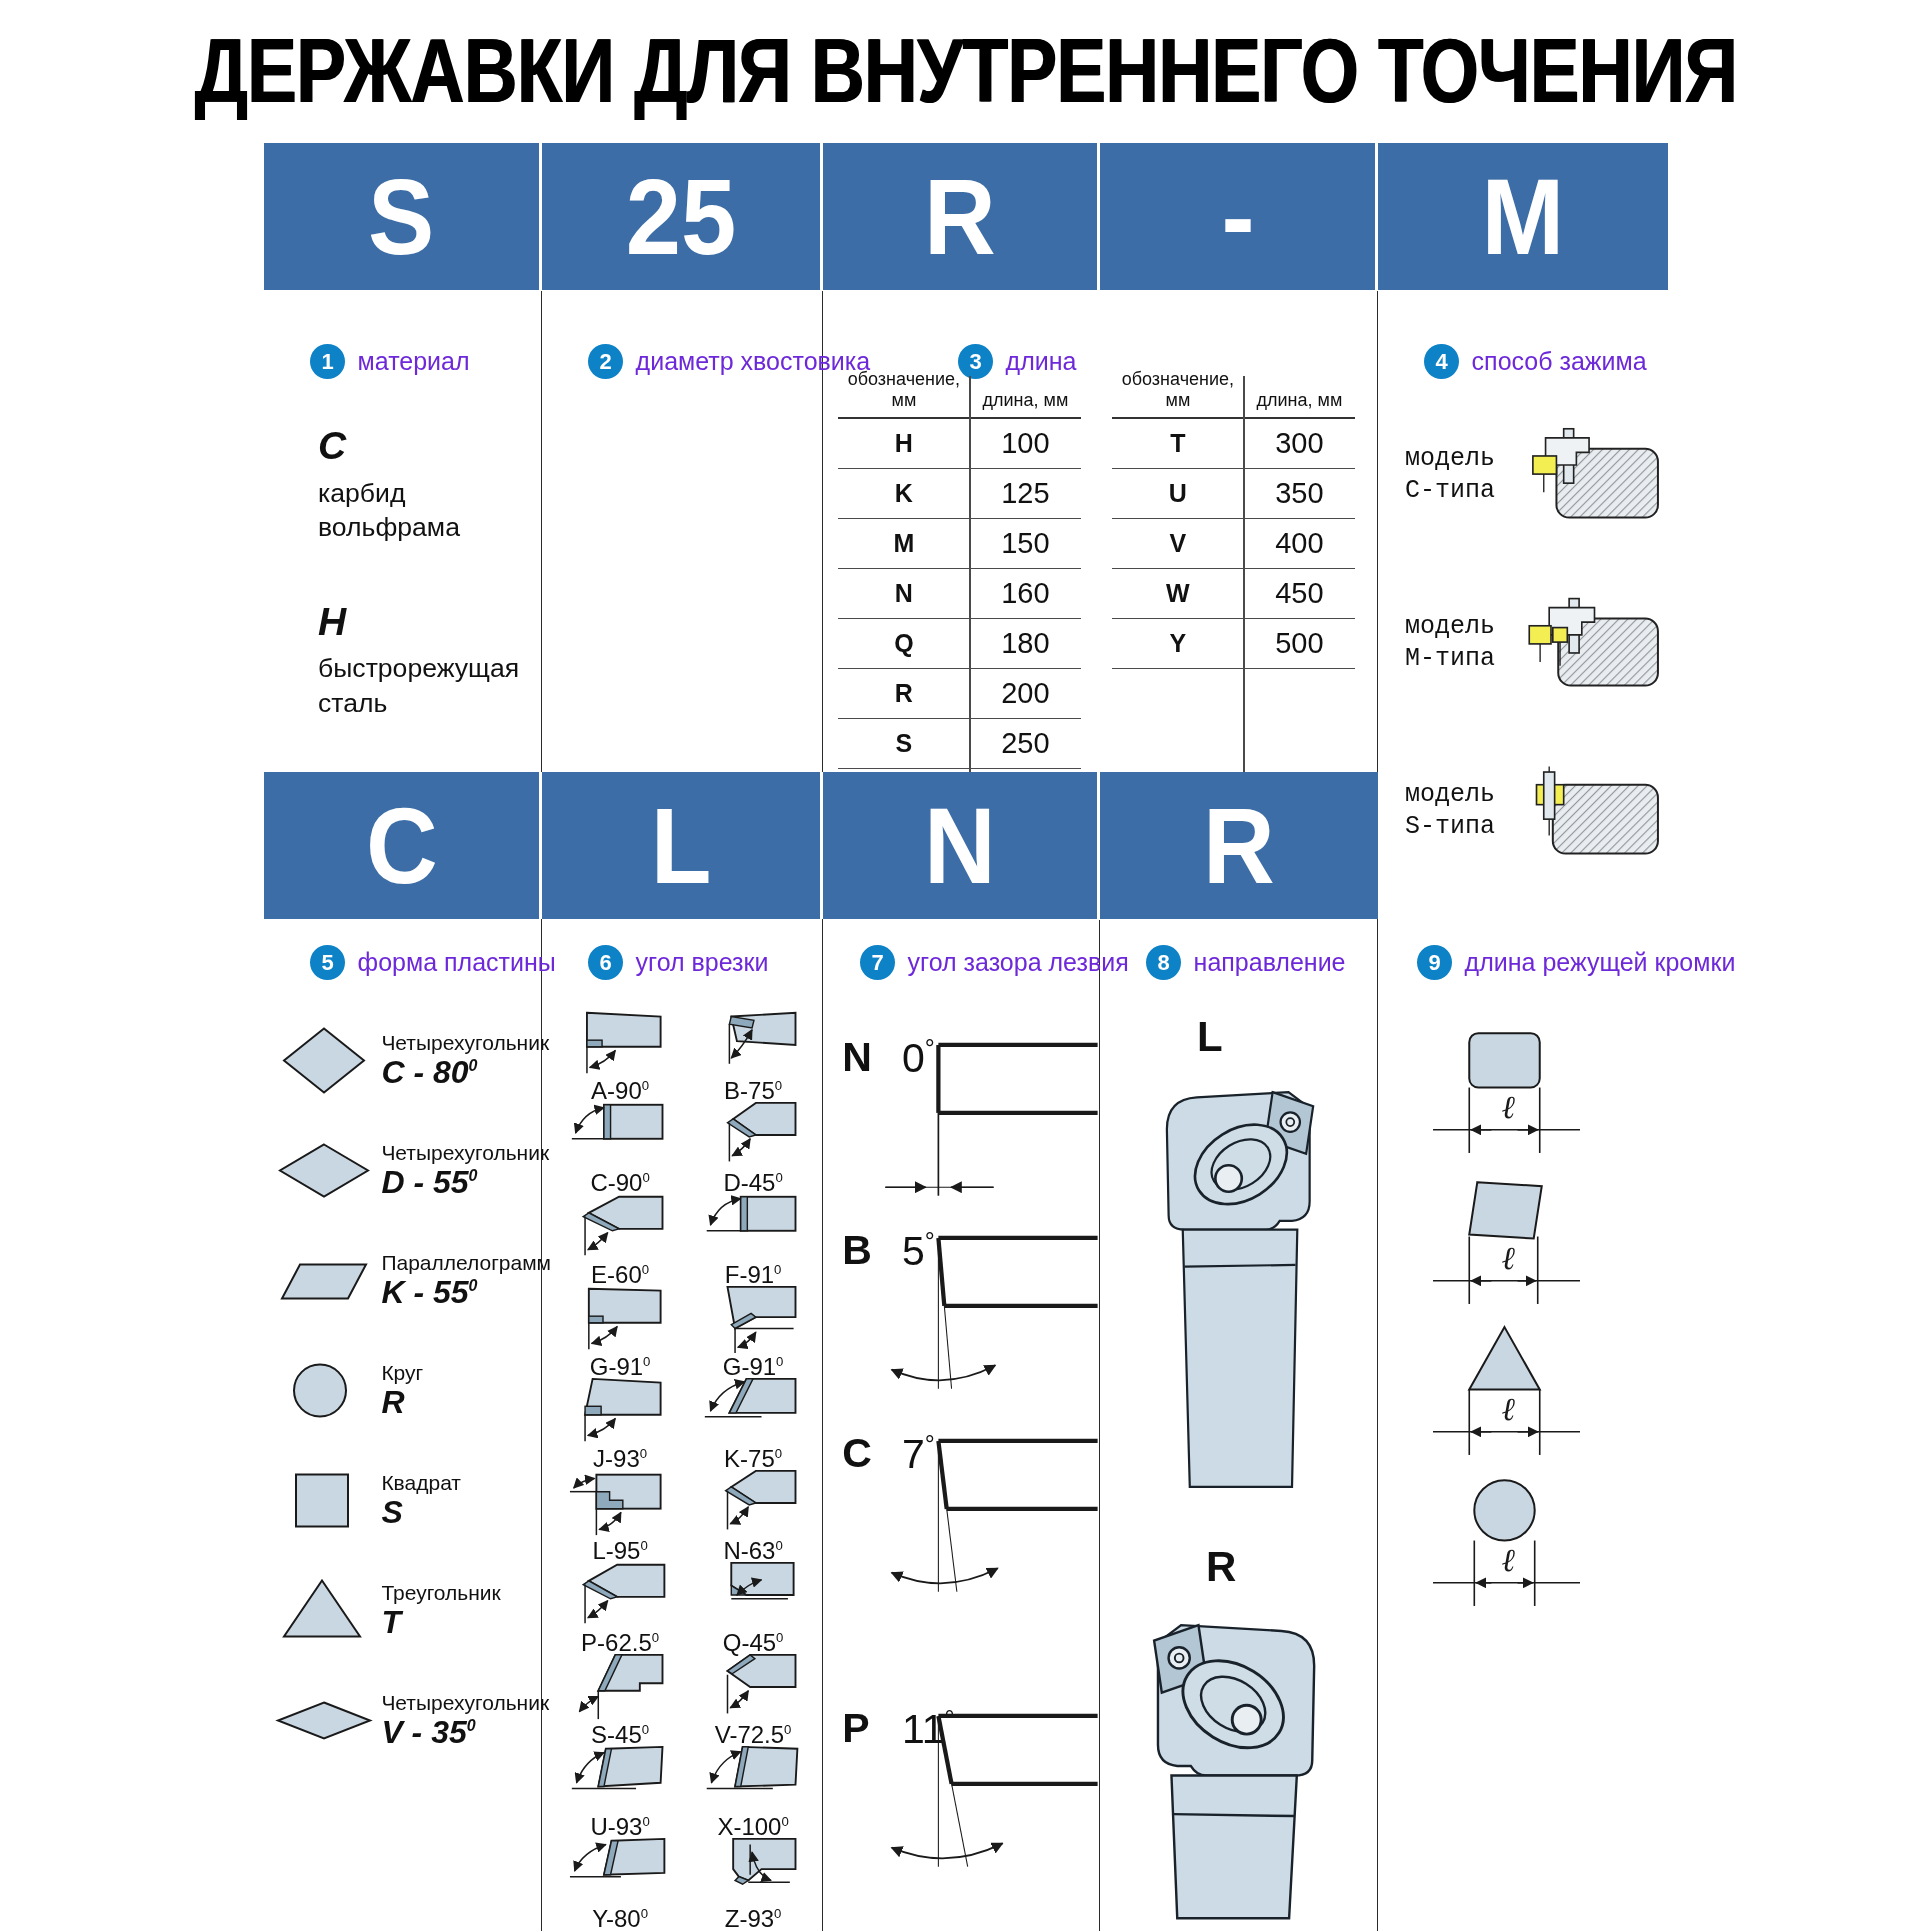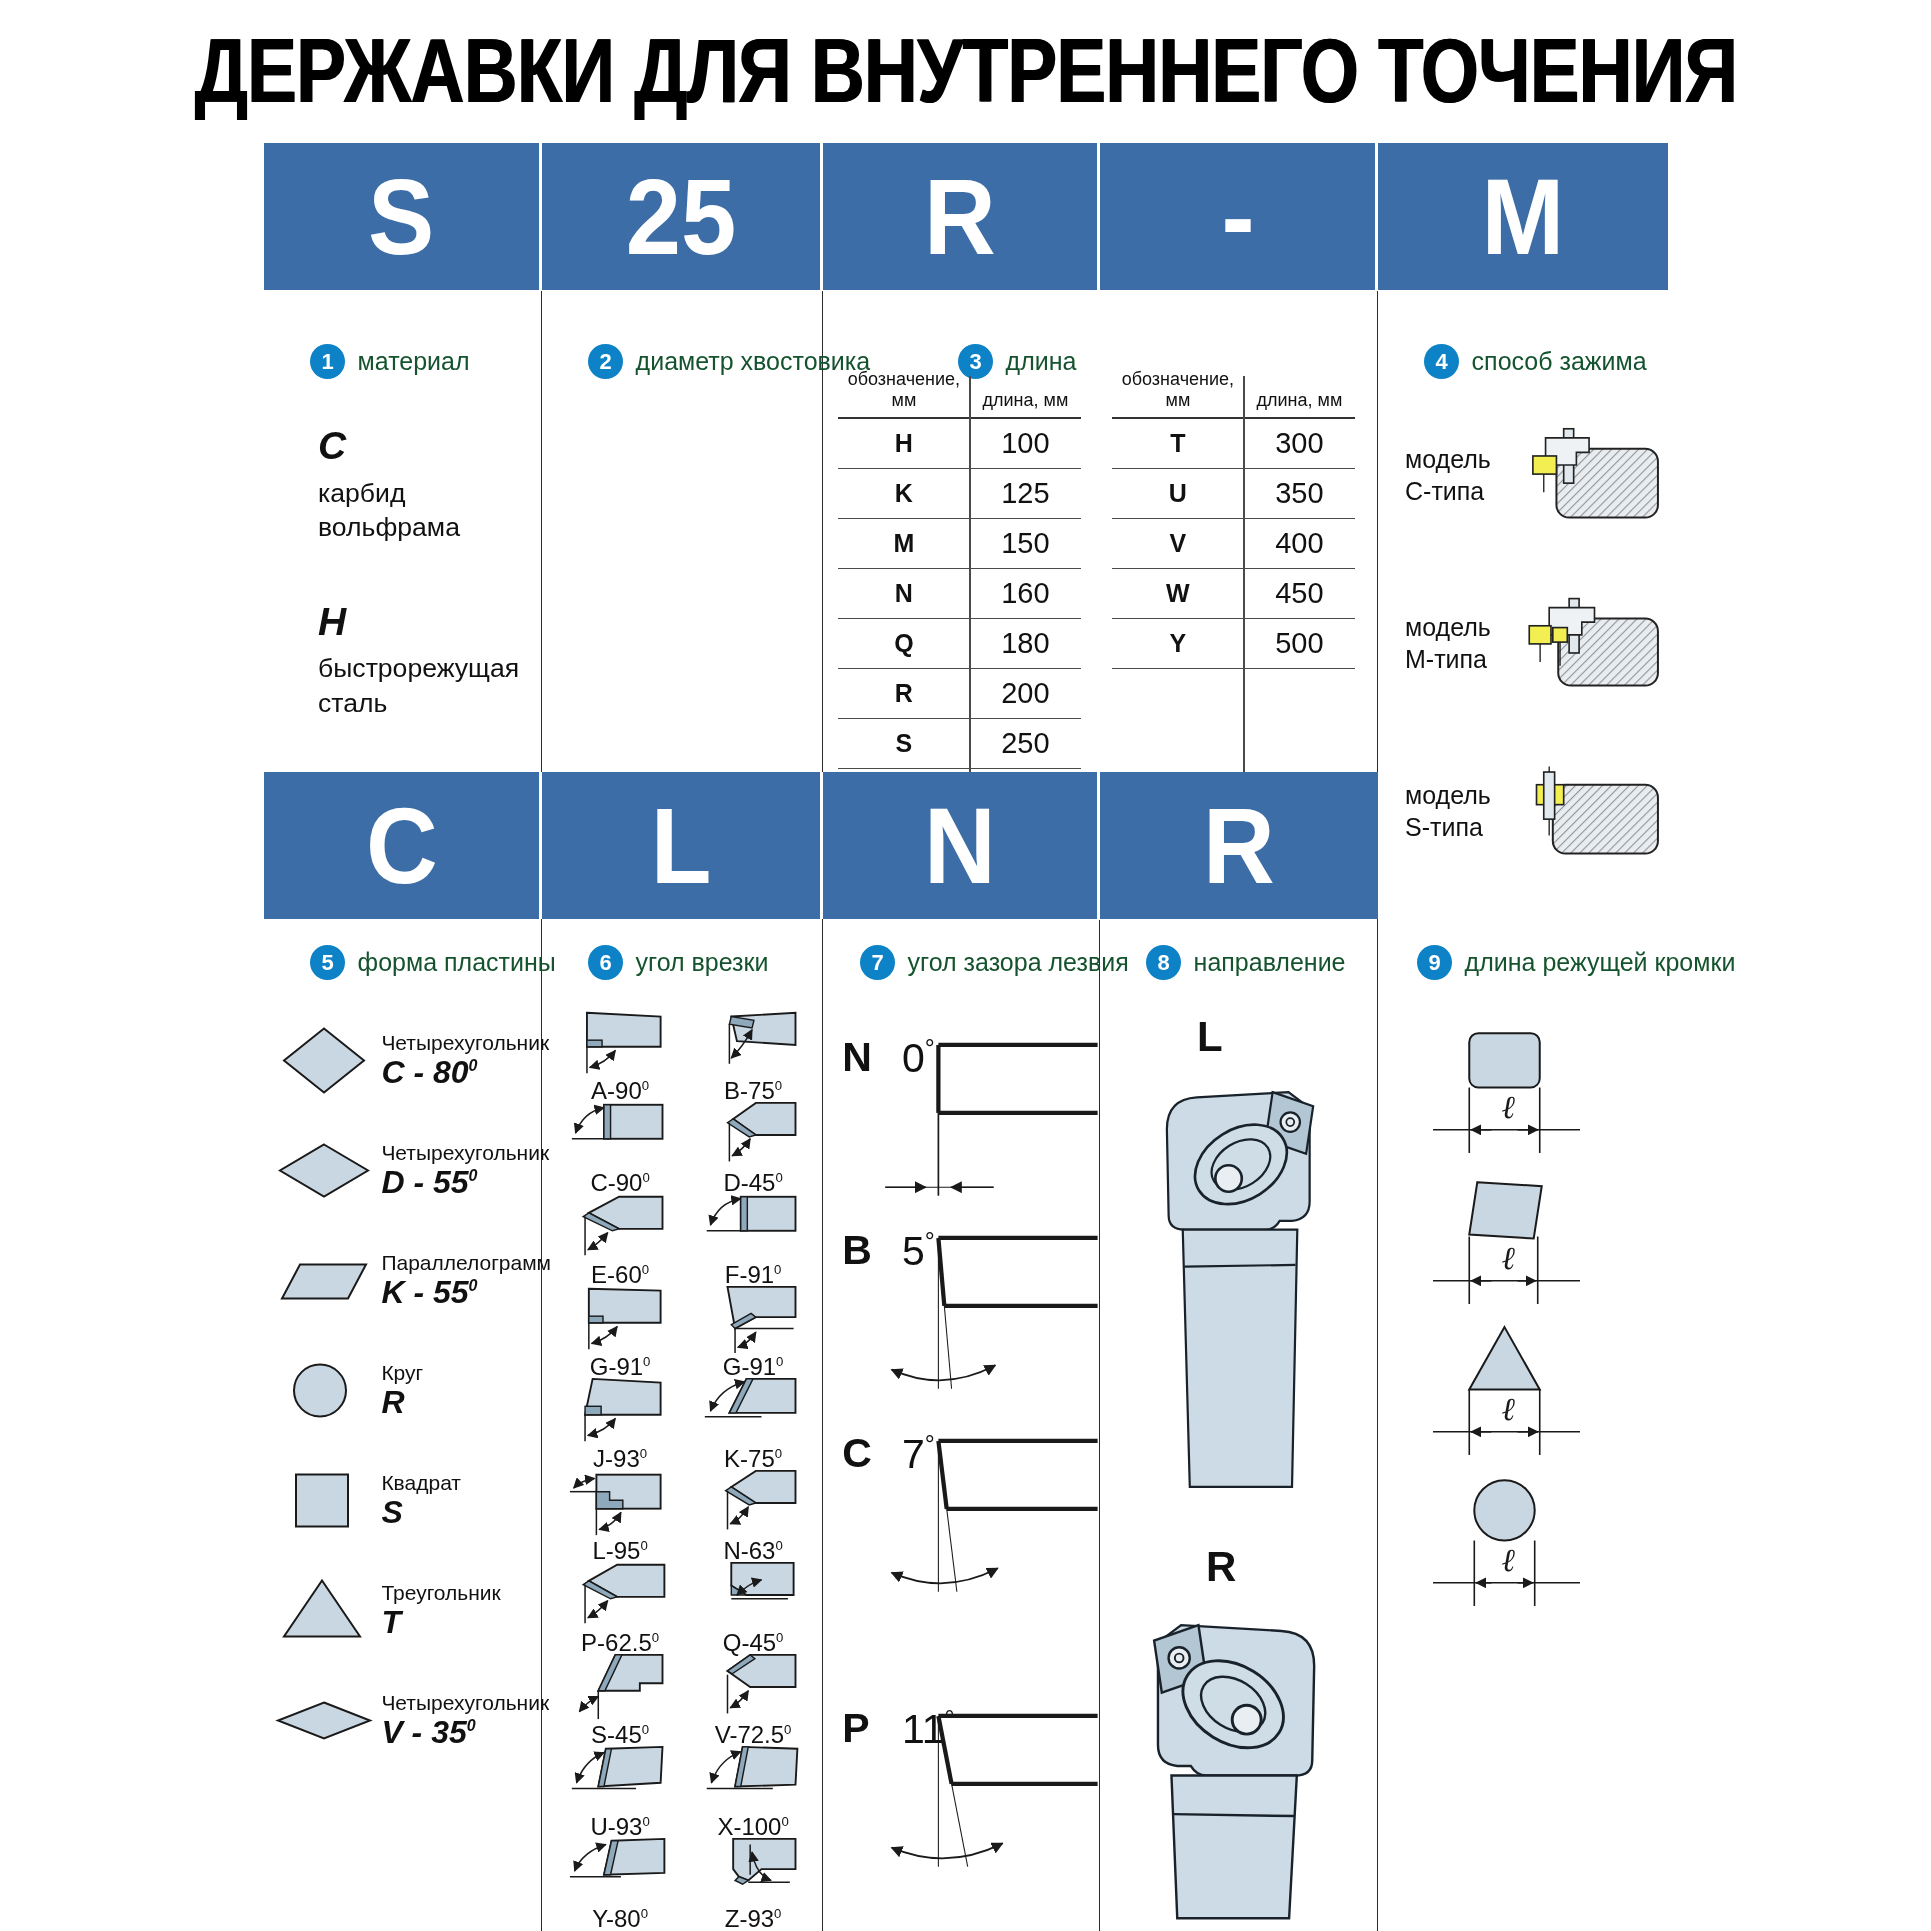--- a/index.html
+++ b/index.html
@@ -32,42 +32,42 @@
   #secrow2{top:920px;height:1011px;}
   .sec{box-sizing:border-box;border-right:1.9px solid #2b2b2b;position:relative;}
   .sec.last{border-right:none;}
   .sec-head{display:flex;align-items:center;gap:12.6px;margin:53px 0 0 46px;}
   #secrow2 .sec-head{margin-top:25px;}
   .sec-head.indent{margin-left:135px;}
   .badge{
     min-width:35px;height:35px;border-radius:17.4px;background:#0e82c7;color:#fff;
     font-size:22px;font-weight:700;display:flex;align-items:center;justify-content:center;
   }
-  .sec-label{font-size:25px;color:#14532d;white-space:nowrap;}
+  .sec-label{font-size:25px;color:#6d28d9;white-space:nowrap;}
   
   #s1-items{padding:46px 0 0 54px;}
   .mat-item{margin-bottom:56px;max-width:203px;}
   .mat-letter{font-size:39px;font-weight:700;font-style:italic;line-height:1.1;}
   .mat-desc{font-size:26.6px;line-height:1.3;margin-top:7.7px;}
   
   #s3-tables{position:absolute;left:15.4px;top:89px;display:flex;gap:31px;}
   .ltable{position:relative;width:243px;}
   .lt-head{display:flex;border-bottom:2.4px solid #333;height:31px;align-items:flex-end;padding-bottom:6px;}
   .lt-head span{font-size:18px;text-align:center;}
   .lt-row{display:flex;height:49px;align-items:center;border-bottom:1.9px solid #4a4a4a;}
   .lt-row:last-child{border-bottom:none;}
   .c1{width:131px;text-align:center;}
   .c2{width:112px;text-align:center;}
   .lt-row .c1{font-size:25px;font-weight:700;}
   .lt-row .c2{font-size:29px;text-align:center;}
   .vdiv{position:absolute;left:131px;top:-3.9px;bottom:-13.5px;width:1.9px;background:#4a4a4a;}
   
   #s4-items{padding:42px 0 0 27px;}
   .clamp-row{display:flex;align-items:center;gap:15.4px;margin-bottom:60px;}
-  .clamp-label{font-size:25px;line-height:1.3;width:102px;}
+  .clamp-label{font-size:25px;line-height:1.3;width:102px;font-family:Liberation Mono, monospace;}
   
   #s5-items{padding:25px 0 0 9.7px;}
   .shape-row{display:flex;align-items:center;gap:7.7px;height:110px;}
   .shape-name{font-size:21px;line-height:1.2;}
   .shape-code{font-size:32px;font-weight:700;font-style:italic;line-height:1.1;}
   .shape-code sup{font-size:0.5em;}
   
   #s6-items{padding:29px 0 0 11.6px;display:grid;grid-template-columns:133px 133px;}
   .cut-item{height:92px;text-align:center;}
   .cut-label{font-size:24px;margin-top:-3.9px;}

